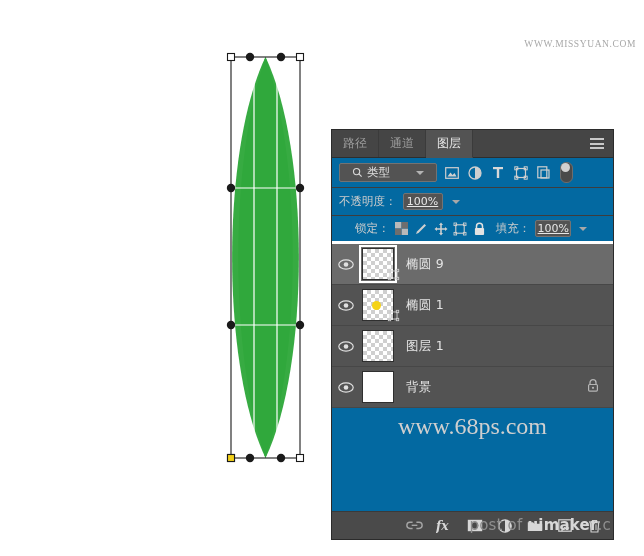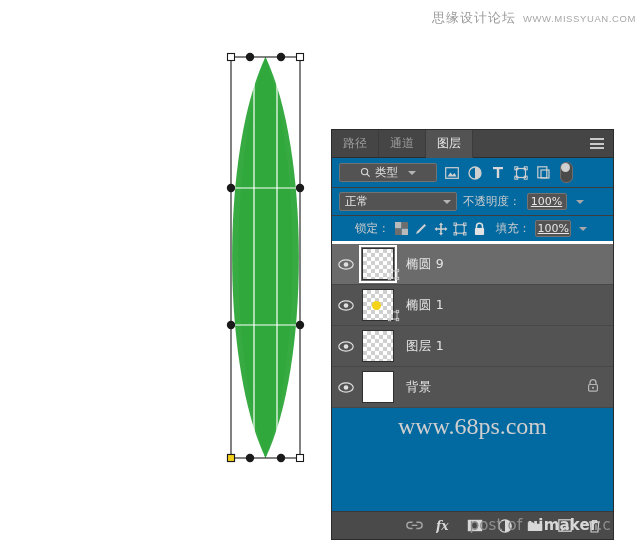--- a/index.html
+++ b/index.html
@@ -29,21 +29,22 @@
   .wm-top .cn {
     font-size: 13px;
     color: #9a9a9a;
     letter-spacing: 1px;
     font-family: "DejaVu Sans", sans-serif;
   }
   .wm-top .en {
     font-size: 9.5px;
     color: #a8a8a8;
     letter-spacing: 0.6px;
-    font-family: Liberation Sans, sans-serif;
+    font-family: Liberation Serif, serif;
+    margin-top: 30px;
   }
 
   
   .canvas-area {
     position: absolute;
     left: 0;
     top: 0;
     width: 331px;
     height: 556px;
   }
@@ -116,21 +117,21 @@
   }
   .filter-select {
     width: 98px;
     height: 19px;
     background: #535353;
     border: 1px solid #737373;
     border-radius: 2px;
     display: flex;
     align-items: center;
     gap: 4px;
-    padding: 0 20px;
+    padding: 0 12px;
     box-sizing: border-box;
     position: relative;
   }
   .filter-select .lbl {
     font-size: 11.5px;
     color: #e0e0e0;
     font-family: "DejaVu Sans", sans-serif;
   }
   .caret {
     width: 0; height: 0;
@@ -318,21 +319,20 @@
     letter-spacing: 0.2px;
     pointer-events: none;
     white-space: nowrap;
   }
   .wm-bottom b { color: #d8d8d8; font-weight: bold; }
 </style>
 </head>
 <body>
 
 <div class="wm-top">
-  <span class="cn">思缘设计论坛</span>
   <span class="en">WWW.MISSYUAN.COM</span>
 </div>
 
 <div class="canvas-area">
   <svg class="leaf-svg" width="331" height="556" viewBox="0 0 331 556">
 
     <g>
       <path d="M265.5 57 C 302 160, 302 355, 265.5 458 C 229 355, 229 160, 265.5 57 Z" fill="#31a83c"></path>
       <path d="M265.5 57 C 233 160, 233 355, 265.5 458 C 298 355, 298 160, 265.5 57 Z" fill="#31a83c"></path>
       <path d="M265.5 57 C 310 150, 310 365, 265.5 458 C 221 365, 221 150, 265.5 57 Z" fill="#31a83c" opacity="0.97"></path>
@@ -424,24 +424,20 @@
     <div class="fi">
       <svg width="13" height="13" viewBox="0 0 13 13">
         <rect x="0.8" y="0.8" width="9" height="11" fill="none" stroke="#cfcfcf" stroke-width="1.2"></rect>
         <rect x="4" y="4" width="8" height="8" fill="none" stroke="#cfcfcf" stroke-width="1.2"></rect>
       </svg>
     </div>
     <div class="toggle-pill"></div>
   </div>
 
   <div class="blend-row">
-    <div class="blend-select">
-      <span class="lbl">正常</span>
-      <span class="caret"></span>
-    </div>
     <span class="row-label">不透明度：</span>
     <div class="num-field">100%</div>
     <div class="stepper">
         <span class="caret"></span>
       </div>
   </div>
 
   <div class="lock-row">
     <span class="row-label">锁定：</span>
 

